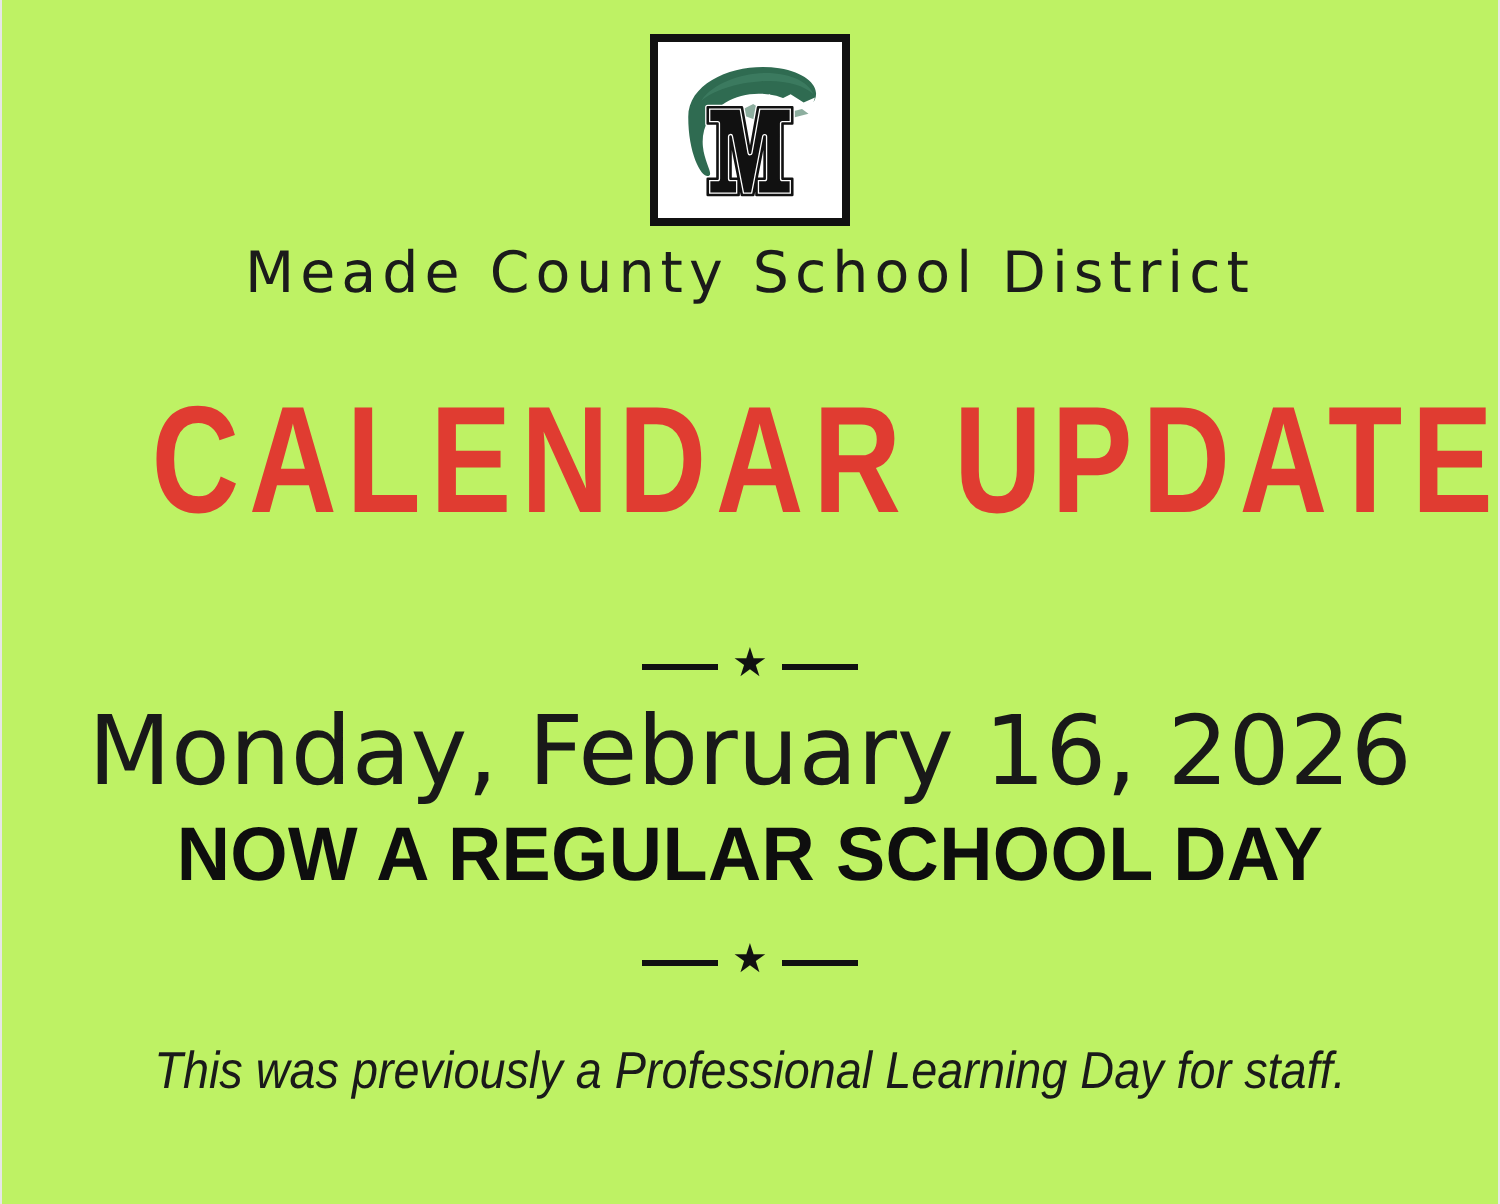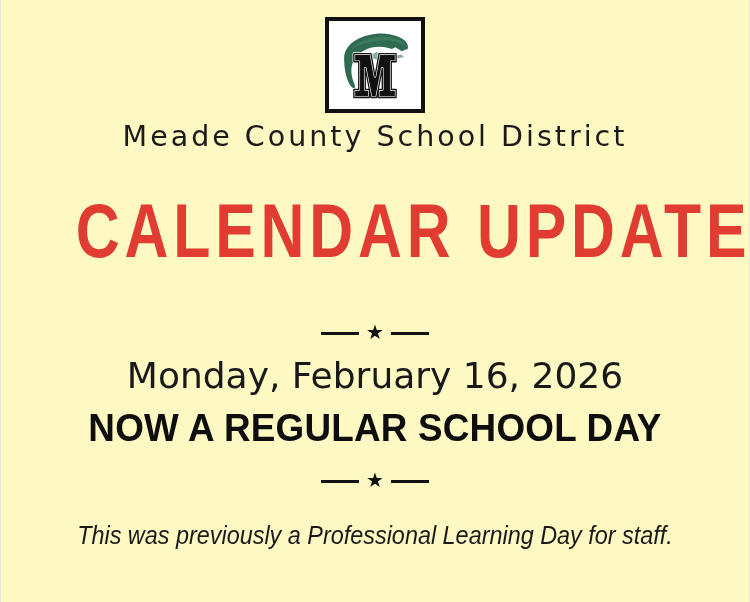--- a/index.html
+++ b/index.html
@@ -12,21 +12,21 @@
 
   body {
     font-family: "Liberation Sans", sans-serif;
     -webkit-font-smoothing: antialiased;
   }
 
   .flyer {
     position: relative;
     width: 750px;
     height: 602px;
-    background: #fef9c3;
+    background: #bef264;
     border-left: 1px solid #e6e6e6;
     border-right: 1px solid #e8e8e8;
     overflow: hidden;
   }
 
   
   .logo-wrap {
     position: absolute;
     top: 17px;
     left: 0;
@@ -109,21 +109,21 @@
   }
 
   
   .date-line {
     position: absolute;
     top: 355px;
     left: 0;
     right: 0;
     text-align: center;
     font-family: "DejaVu Sans", sans-serif;
-    font-size: 36px;
+    font-size: 48px;
     line-height: 42px;
     font-weight: 400;
     letter-spacing: 0px;
     color: #191919;
     white-space: nowrap;
   }
 
   
   .emphasis-line {
     position: absolute;

